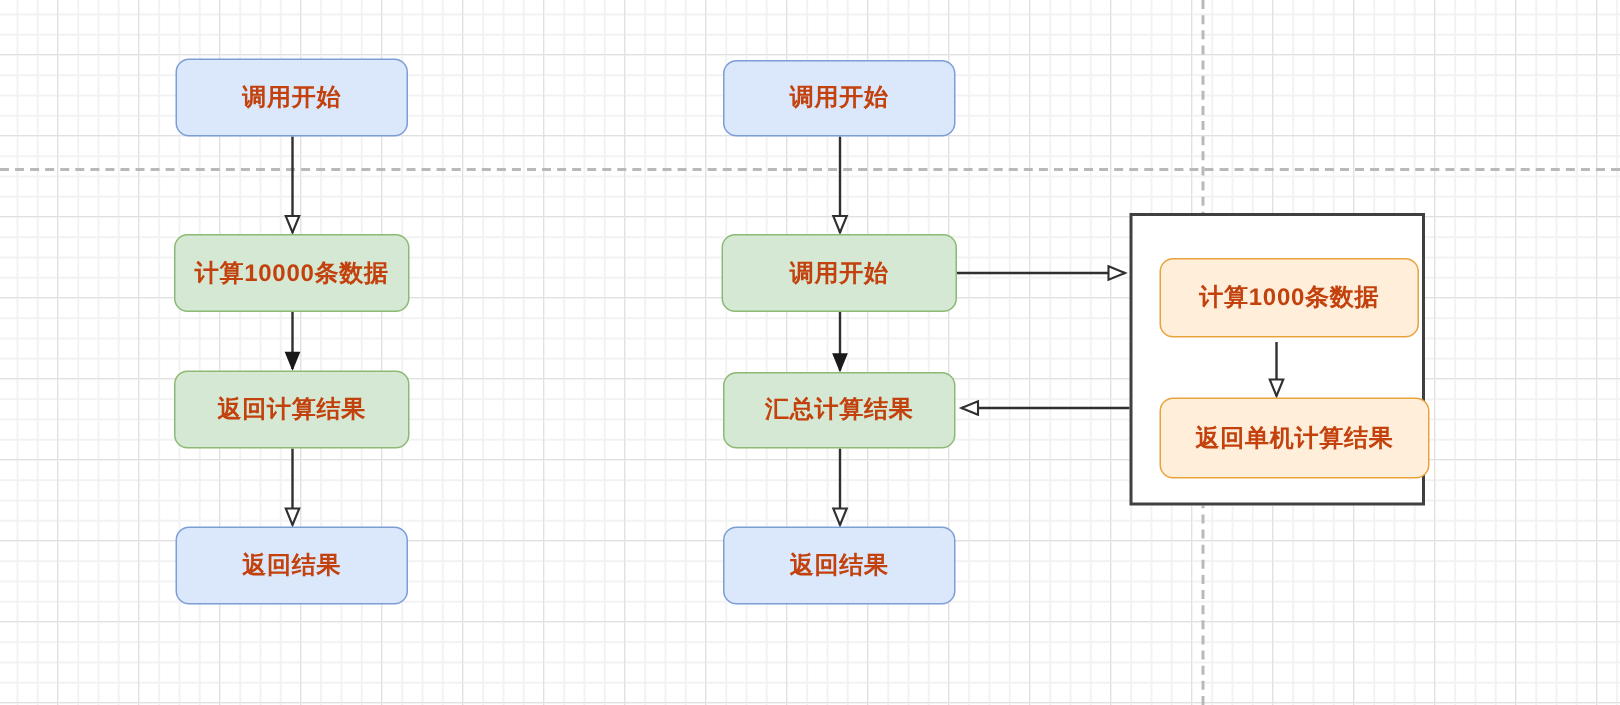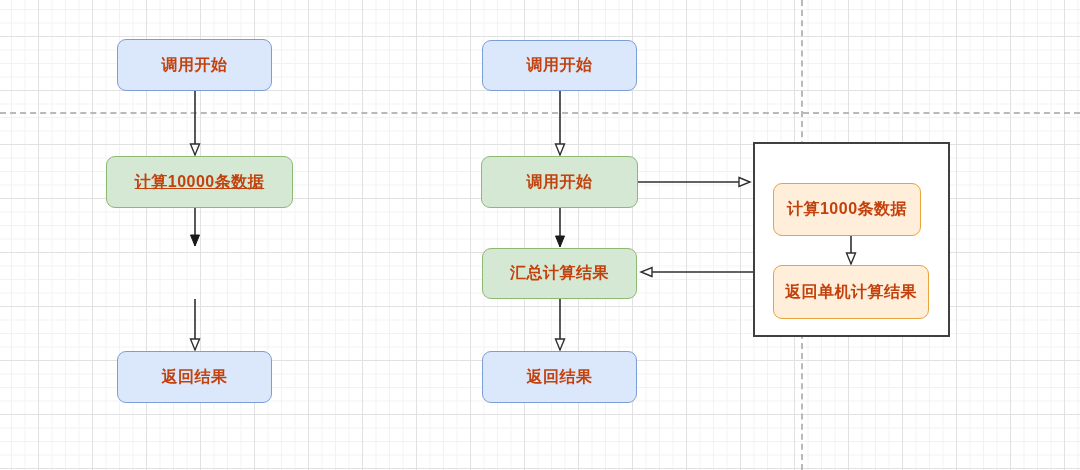--- a/index.html
+++ b/index.html
@@ -34,31 +34,31 @@
     display:flex; align-items:center; justify-content:center;
     border-radius:9px;
     font-size:16px; font-weight:bold; color:#c2410c;
     letter-spacing:0.5px; white-space:nowrap;
   }
   .node.blue   { background:#dbe8fc; border:1.5px solid #7d9dd6; }
   .node.green  { background:#d5e8d4; border:1.5px solid #8cba74; }
   .node.orange { background:#ffeeda; border:1.5px solid #e8a33d; }
 
   #n-l1 { left:117px; top:39px;  width:155px; height:52px; }
-  #n-l2 { left:106px; top:156px; width:187px; height:52px;text-decoration:underline; }
+  #n-l2 { left:116px; top:156px; width:157px; height:52px; }
   #n-l3 { left:116px; top:247px; width:157px; height:52px; }
   #n-l4 { left:117px; top:351px; width:155px; height:52px; }
 
   #n-r1 { left:482px; top:40px;  width:155px; height:51px; }
   #n-r2 { left:481px; top:156px; width:157px; height:52px; }
   #n-r3 { left:482px; top:248px; width:155px; height:51px; }
   #n-r4 { left:482px; top:351px; width:155px; height:52px; }
 
-  #n-w1 { left:773px; top:183px; width:148px; height:53px; }
-  #n-w2 { left:773px; top:265px; width:156px; height:54px; }
+  #n-w1 { left:773px; top:172px; width:173px; height:53px; }
+  #n-w2 { left:773px; top:265px; width:180px; height:54px; }
 </style>
 </head>
 <body>
 
 <div id="canvas">
 
   <div id="page-line-h" class="page-line"></div>
   <div id="page-line-v" class="page-line"></div>
 
   <div id="group" class="group-box"></div>
@@ -85,20 +85,23 @@
 
     <line x1="851" y1="228" x2="851" y2="264" stroke="#2f2f2f" stroke-width="1.6" marker-end="url(#mOpen)"></line>
   </svg>
 
   <div id="n-l1" class="node blue">
       <span>调用开始</span>
     </div>
   <div id="n-l2" class="node green">
       <span>计算10000条数据</span>
     </div>
+  <div id="n-l3" class="node green">
+      <span>返回计算结果</span>
+    </div>
   <div id="n-l4" class="node blue">
       <span>返回结果</span>
     </div>
 
   <div id="n-r1" class="node blue">
       <span>调用开始</span>
     </div>
   <div id="n-r2" class="node green">
       <span>调用开始</span>
     </div>

